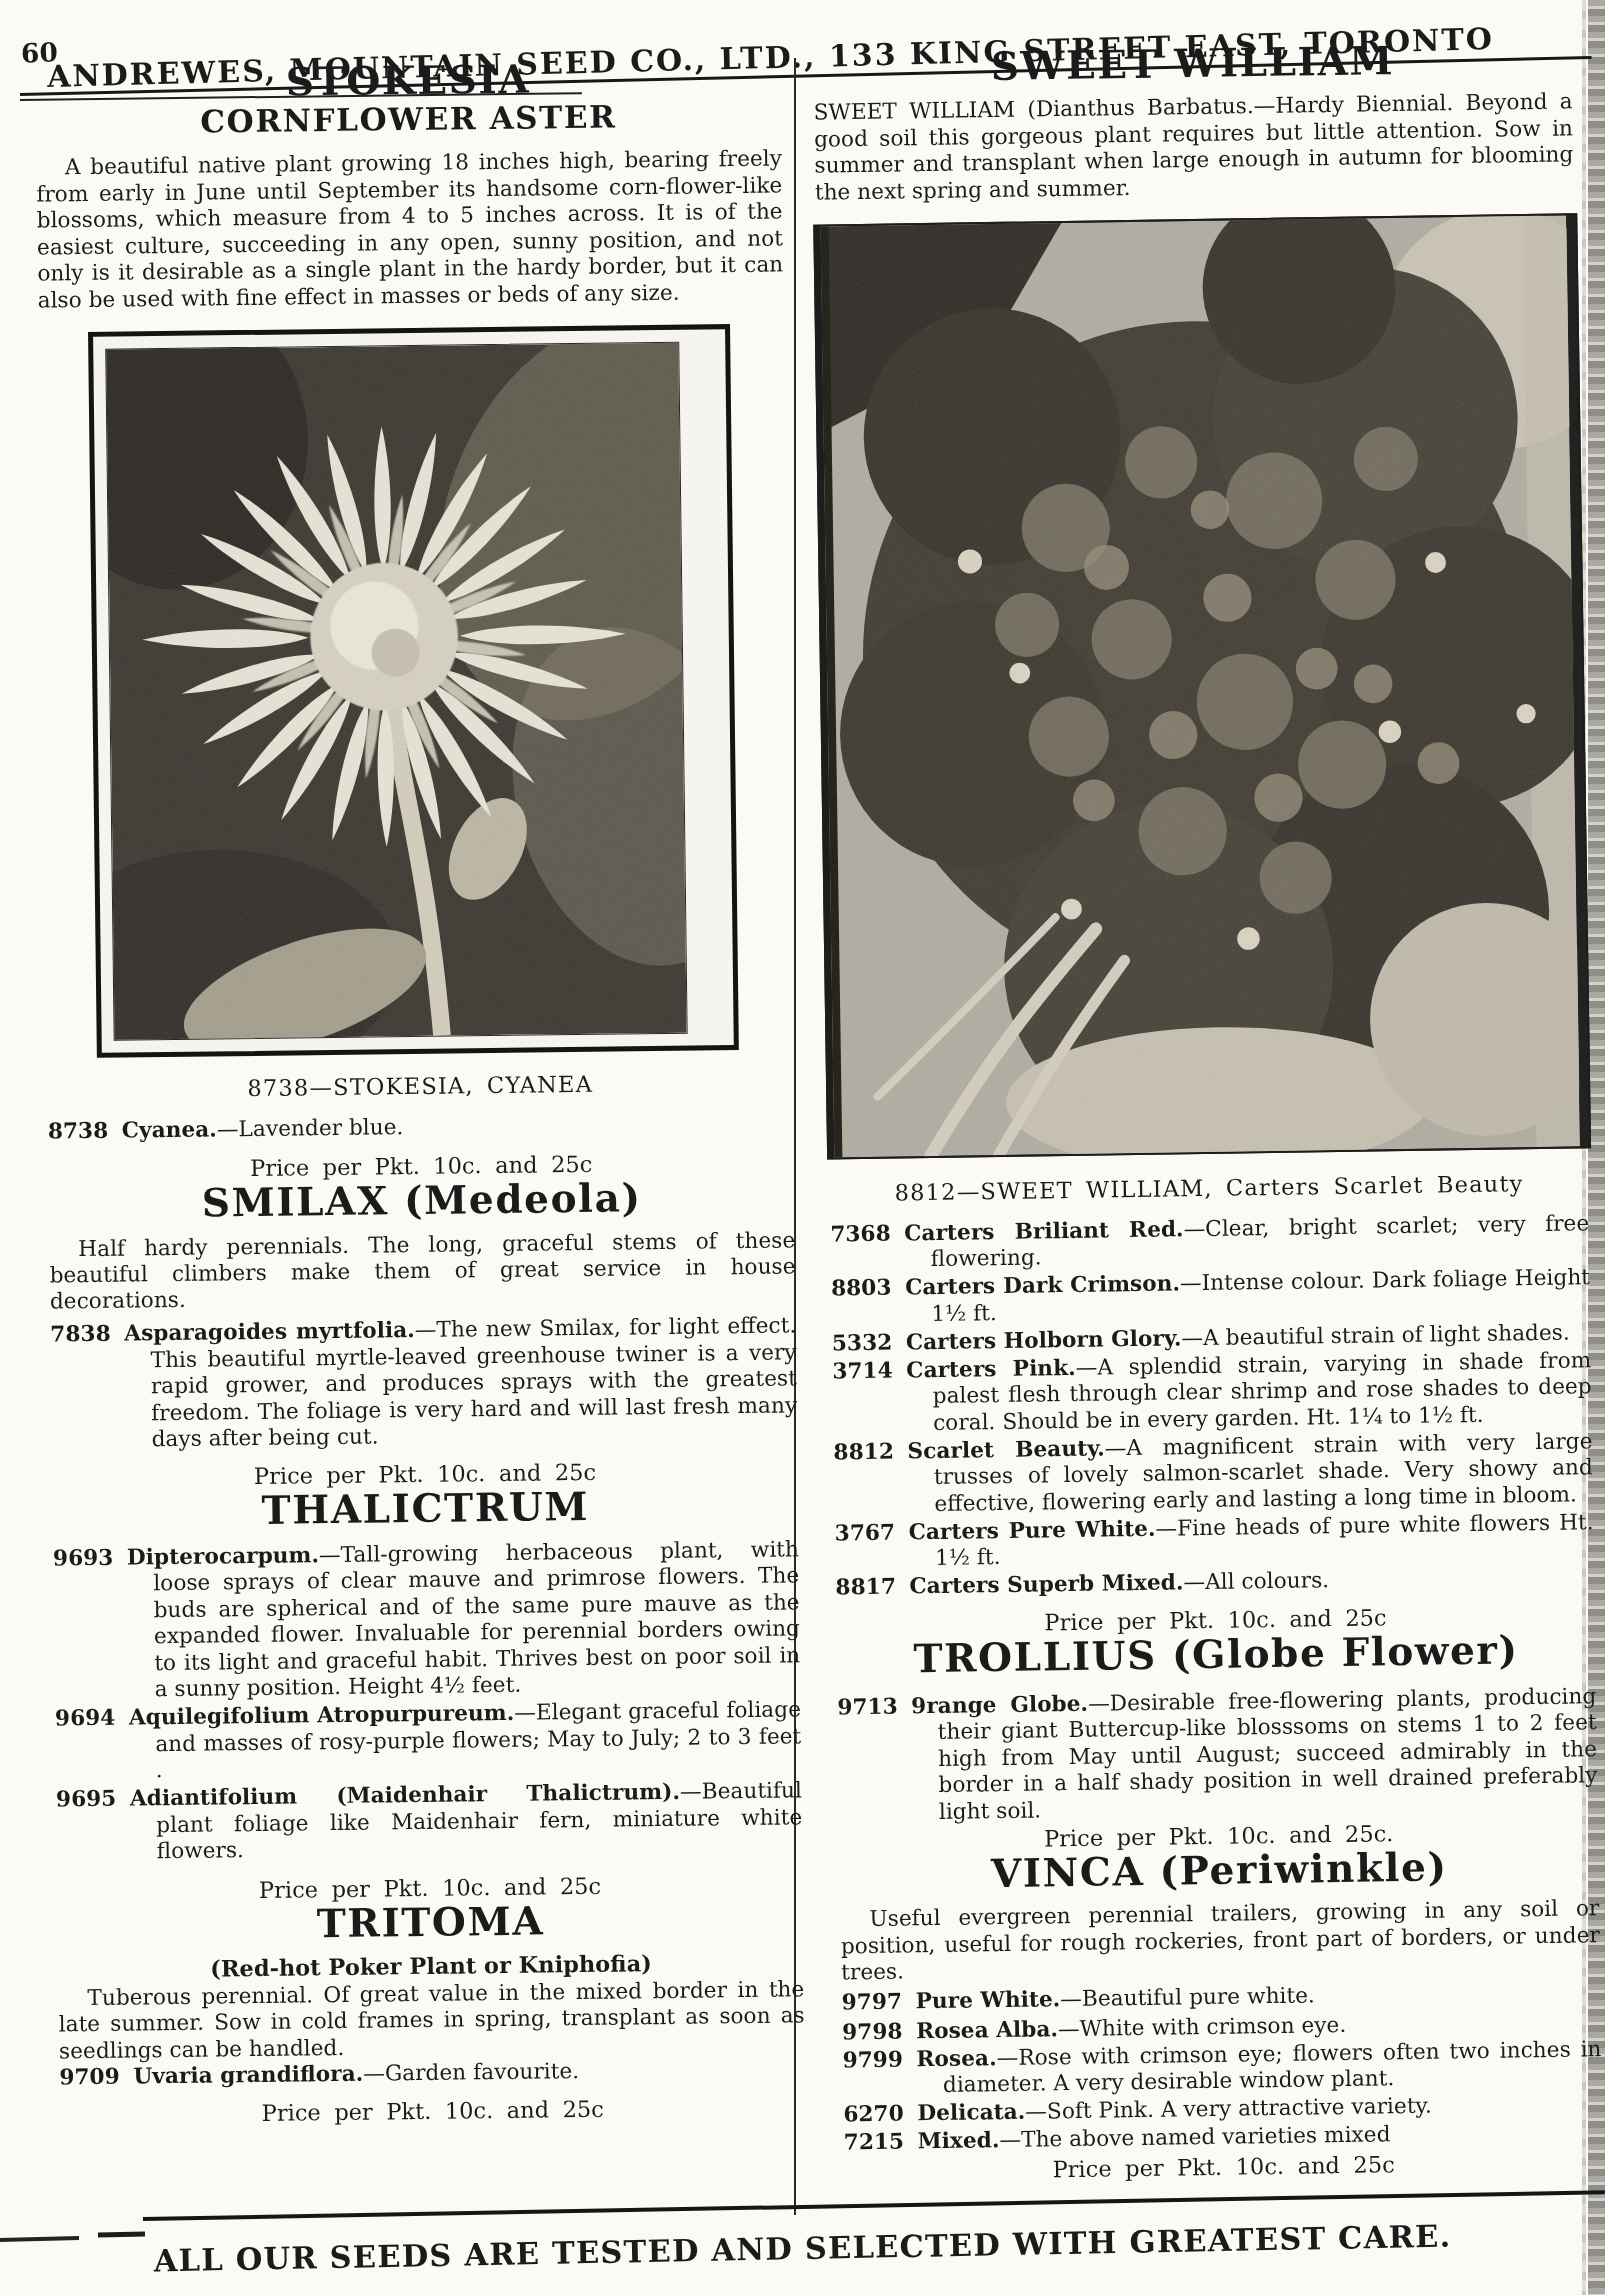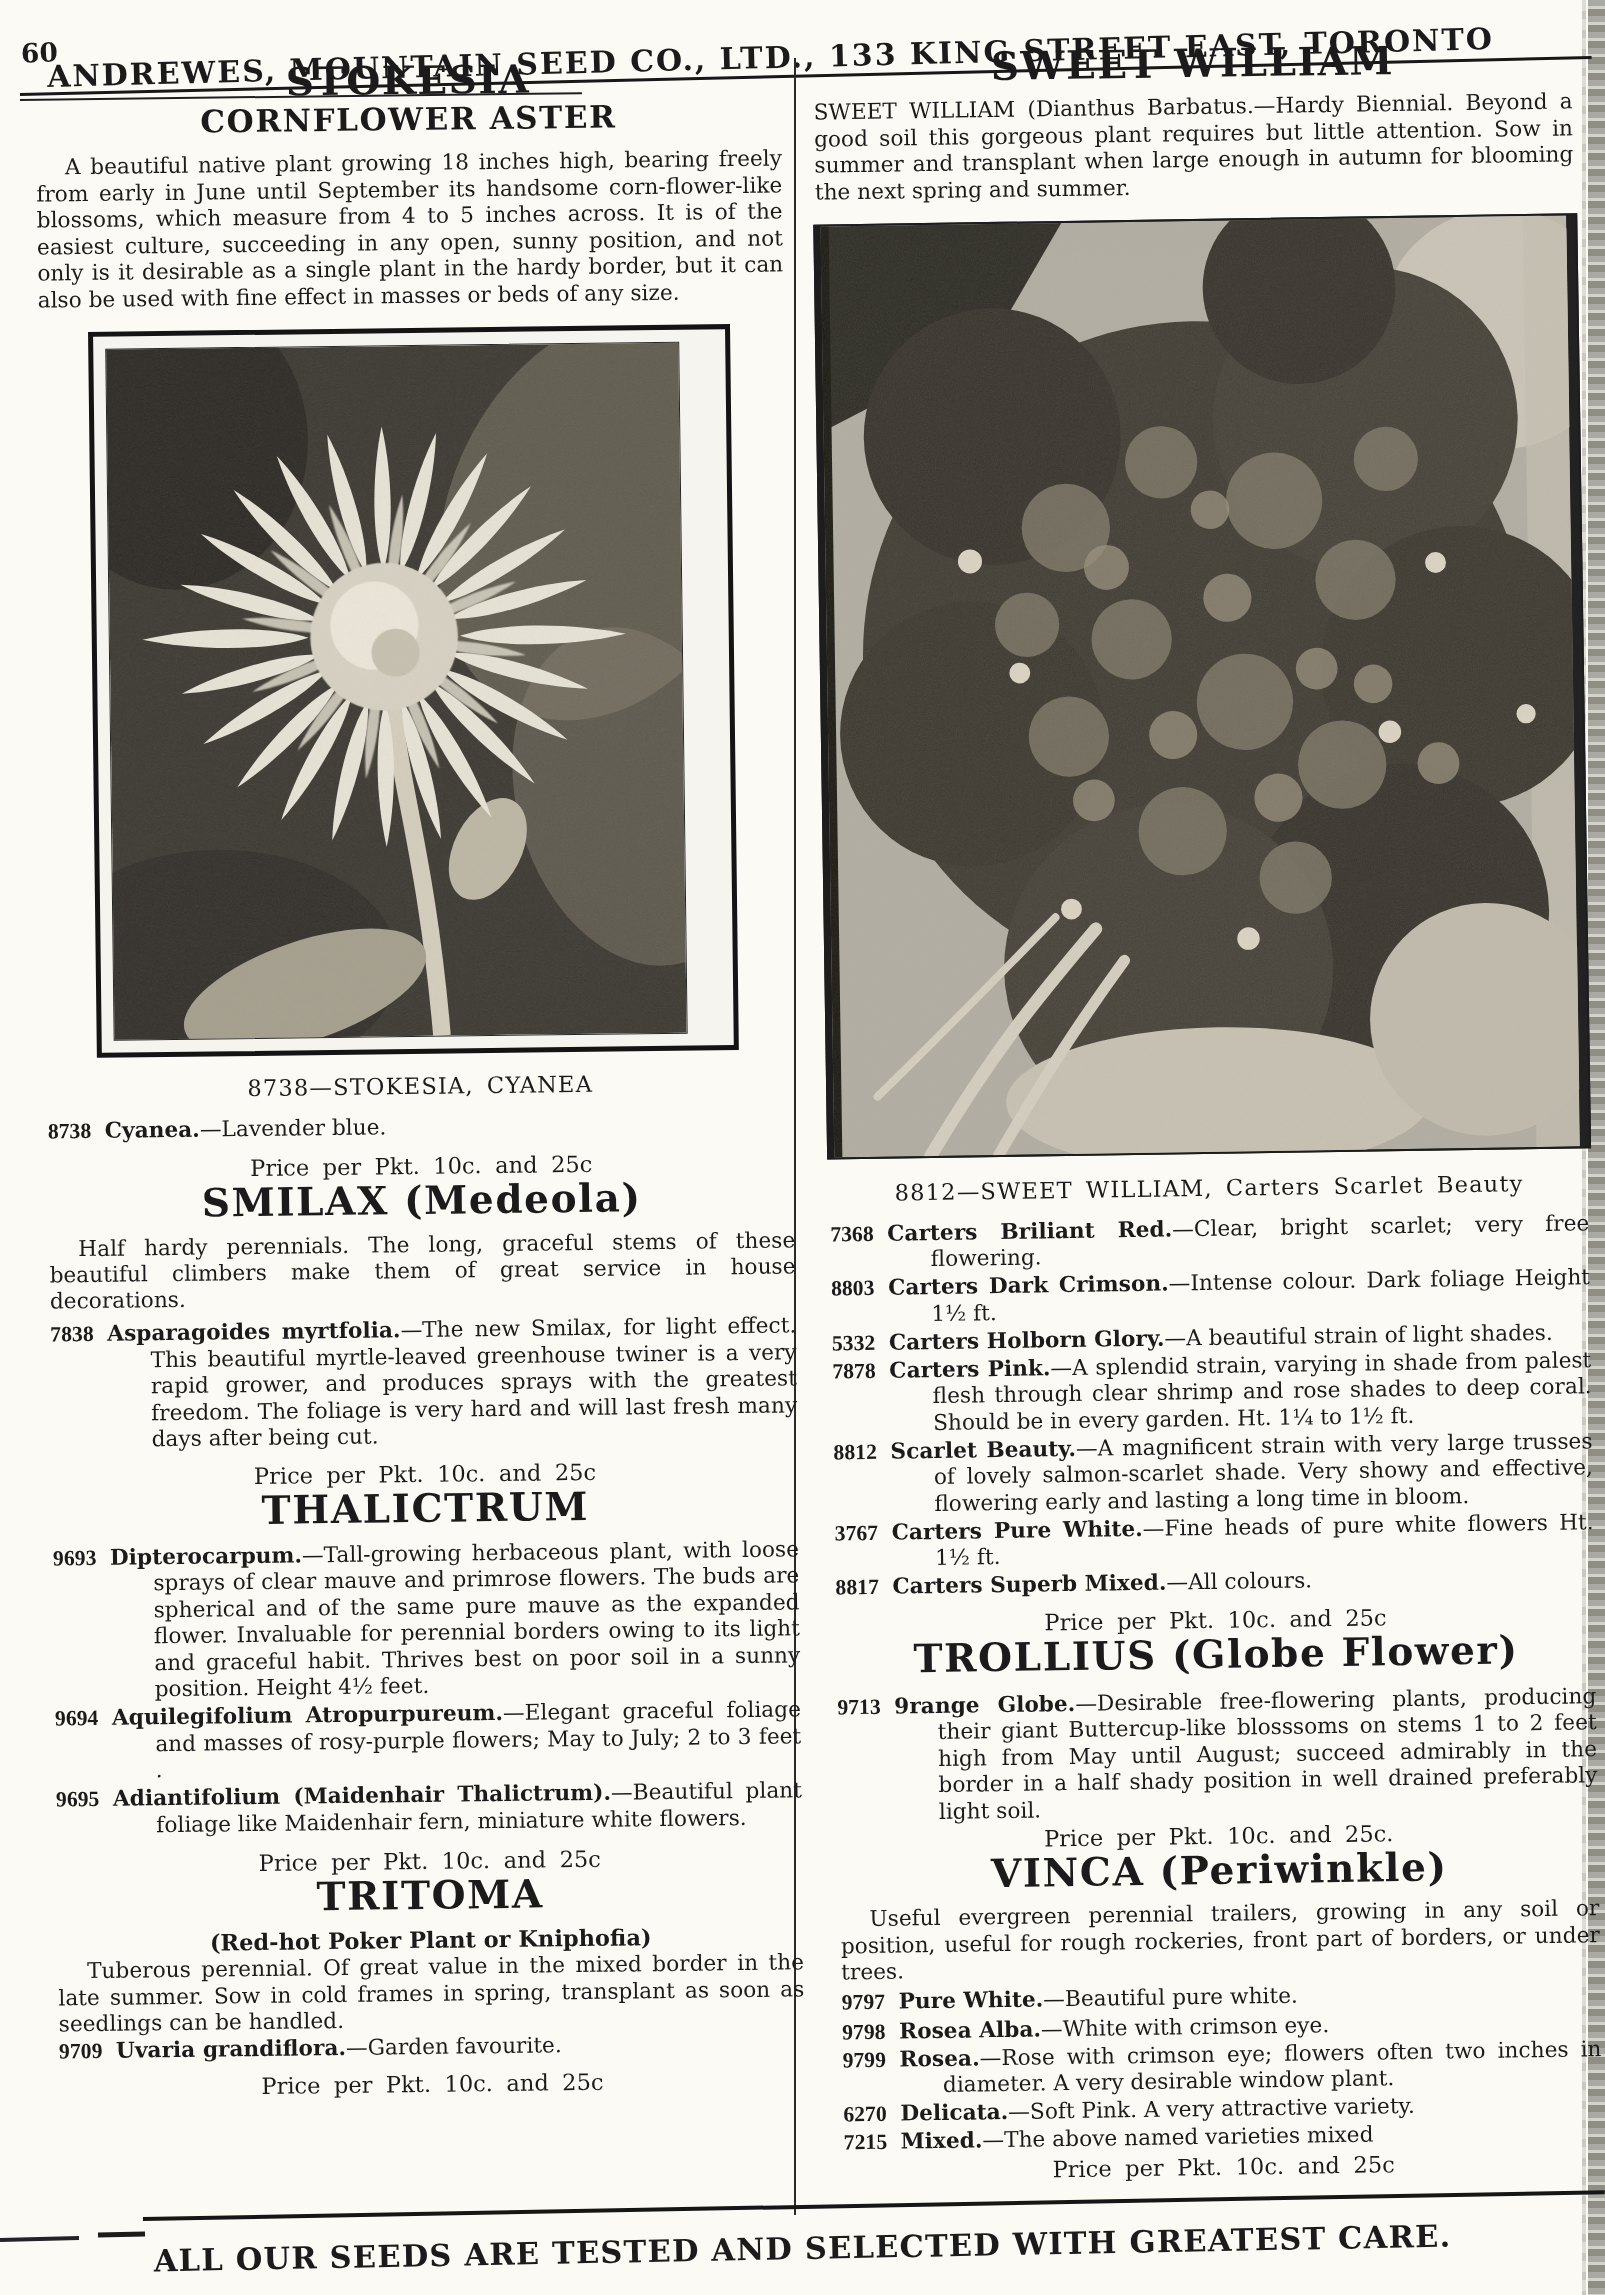--- a/index.html
+++ b/index.html
@@ -25,21 +25,21 @@
   
   .col{position:absolute;top:0;}
   .col-left{left:34px;width:746px;padding-top:59px;transform:rotate(-0.7deg);transform-origin:50% 0;}
   .col-right{left:812px;width:759px;padding-top:42px;transform:rotate(-0.85deg);transform-origin:50% 0;}
   .col h1{margin:0;font-size:39px;line-height:1.1;font-weight:bold;text-align:center;letter-spacing:1.6px;}
   .col h2{margin:0;font-size:31px;line-height:1.1;font-weight:bold;text-align:center;letter-spacing:1.6px;}
   .subhead{margin:0;font-size:22.5px;font-weight:bold;text-align:center;}
   .para{margin:0;font-size:21.7px;line-height:1.22;text-align:justify;}
   .ind{text-indent:29px;}
   .entry{margin:0;font-size:21.7px;line-height:1.22;text-align:justify;padding-left:100px;text-indent:-100px;}
-  .enum{font-weight:bold;margin-right:13.6px;font-family:Liberation Serif, serif;}
+  .enum{font-weight:bold;margin-right:13.6px;}
   .ename{font-weight:bold;}
   .caption{font-size:22.5px;text-align:center;letter-spacing:1.2px;word-spacing:4.8px;}
   .price{font-size:22.5px;text-align:center;word-spacing:6.4px;}
   
   figure{margin:0;}
   .photo-left{margin:19px auto 0 50px;width:608px;border:5.6px solid #141414;background:#f6f4ee;padding:12px;}
   .photo-left svg{display:block;border:1.6px solid #262626;}
   .photo-right{margin:19px 0 0 -1.6px;width:755px;border:2.4px solid #1d1d1d;border-left-width:7.2px;background:#222;}
   .photo-right svg{display:block;}
   
@@ -246,21 +246,21 @@
   <p class="entry mt18">
     <span class="enum">7368</span><span class="ename">Carters Briliant Red.</span><span class="edesc">—Clear, bright scarlet; very free flowering.</span>
   </p>
   <p class="entry mt2">
     <span class="enum">8803</span><span class="ename">Carters Dark Crimson.</span><span class="edesc">—Intense colour. Dark foliage Height 1½ ft.</span>
   </p>
   <p class="entry mt2">
     <span class="enum">5332</span><span class="ename">Carters Holborn Glory.</span><span class="edesc">—A beautiful strain of light shades.</span>
   </p>
   <p class="entry mt2">
-    <span class="enum">7878</span><span class="ename">Carters Pink.</span><span class="edesc">—A splendid strain, varying in shade from palest flesh through clear shrimp and rose shades to deep coral. Should be in every garden. Ht. 1¼ to 1½ ft.</span>
+    <span class="enum">3714</span><span class="ename">Carters Pink.</span><span class="edesc">—A splendid strain, varying in shade from palest flesh through clear shrimp and rose shades to deep coral. Should be in every garden. Ht. 1¼ to 1½ ft.</span>
   </p>
   <p class="entry mt2">
     <span class="enum">8812</span><span class="ename">Scarlet Beauty.</span><span class="edesc">—A magnificent strain with very large trusses of lovely salmon-scarlet shade. Very showy and effective, flowering early and lasting a long time in bloom.</span>
   </p>
   <p class="entry mt2">
     <span class="enum">3767</span><span class="ename">Carters Pure White.</span><span class="edesc">—Fine heads of pure white flowers Ht. 1½ ft.</span>
   </p>
   <p class="entry mt2">
     <span class="enum">8817</span><span class="ename">Carters Superb Mixed.</span><span class="edesc">—All colours.</span>
   </p>

